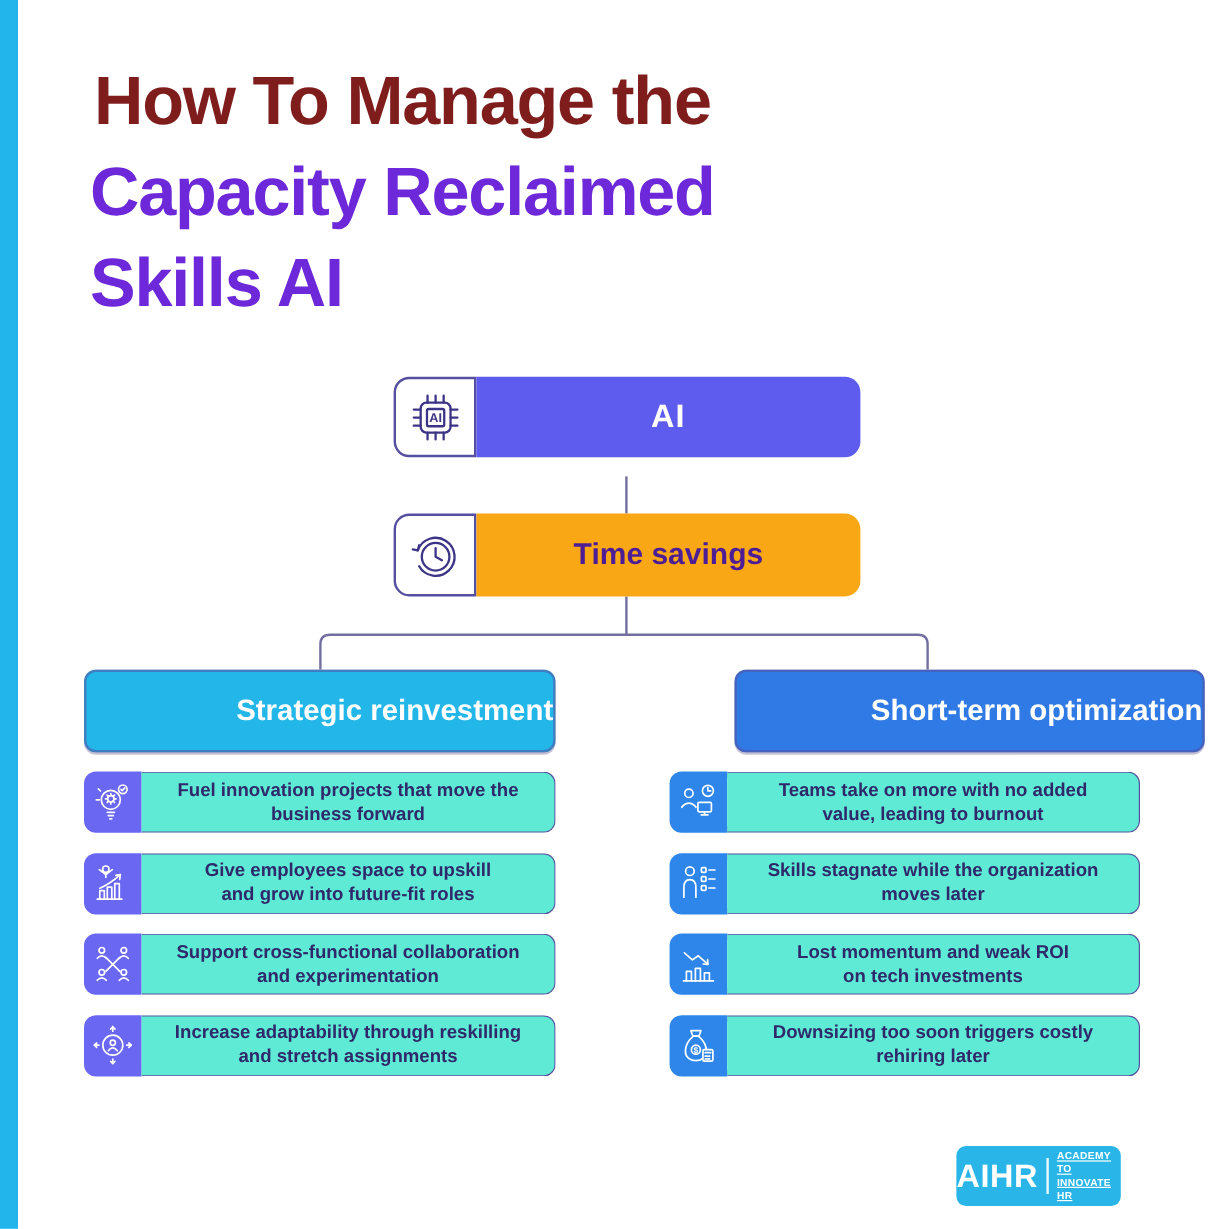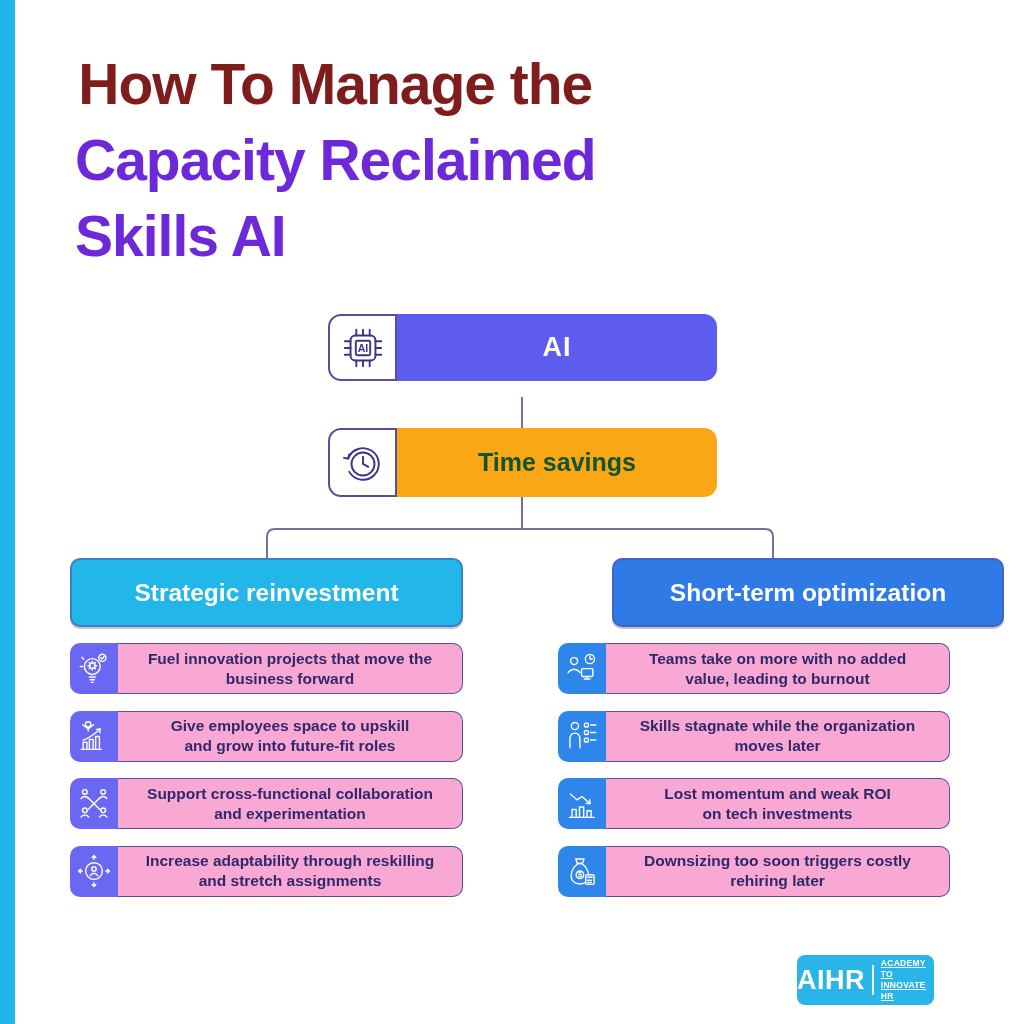--- a/index.html
+++ b/index.html
@@ -18,41 +18,41 @@
 
   
   .node{position:absolute;display:flex;height:67px;}
   .node-ai{left:328px;top:314px;width:389px;}
   .node-time{left:328px;top:428px;width:389px;height:69px;}
   .node-icon{width:69px;background:#fff;border:2px solid #564fa0;border-radius:13px 0 0 13px;
     display:flex;align-items:center;justify-content:center;box-sizing:border-box;}
   .node-label{flex:1;display:flex;align-items:center;justify-content:center;
     border-radius:0 13px 13px 0;font-weight:bold;}
   .node-ai .node-label{background:#5d5cee;color:#ffffff;font-size:27px;letter-spacing:1px;}
-  .node-time .node-label{background:#f9a714;color:#14532d;font-size:25px;}
+  .node-time .node-label{background:#f9a714;color:#4c1d95;font-size:25px;}
 
   
   .connectors{position:absolute;left:0;top:0;width:1024px;height:1024px;pointer-events:none;}
 
   
   .branch-header{position:absolute;top:558px;height:69px;border-radius:10px;
-    display:flex;align-items:center;justify-content:center;color:#fff;font-weight:bold;font-size:24.5px;
+    display:flex;align-items:center;justify-content:flex-end;color:#fff;font-weight:bold;font-size:24.5px;
     border:2px solid rgba(86,80,160,0.55);box-sizing:border-box;box-shadow:0 2px 0 rgba(62,52,120,0.30);}
   .branch-header.left{left:70px;width:393px;background:#23b6e9;}
   .branch-header.right{left:612px;width:392px;background:#307ae6;}
 
   
   .col{position:absolute;top:643px;display:flex;flex-direction:column;gap:16.5px;}
   .col.left{left:70px;width:393px;}
   .col.right{left:558px;width:392px;}
   .item{display:flex;height:51px;}
   .tile{width:48px;flex:0 0 48px;border-radius:10px 0 0 10px;display:flex;align-items:center;justify-content:center;}
   .col.left  .tile{background:#6a67f2;}
   .col.right .tile{background:#2e86ea;}
-  .item-body{flex:1;background:#f9a8d4;border:1.6px solid #56509d;border-left:none;border-radius:0 10px 10px 0;
+  .item-body{flex:1;background:#5eead4;border:1.6px solid #56509d;border-left:none;border-radius:0 10px 10px 0;
     display:flex;align-items:center;justify-content:center;box-sizing:border-box;}
   .item-text{color:#2f296b;font-weight:bold;font-size:15.5px;line-height:1.28;text-align:center;white-space:pre-line;}
 
   
   .logo{position:absolute;left:797px;top:955px;width:137px;height:50px;background:#29b5e8;border-radius:8px;
     display:flex;align-items:center;justify-content:center;gap:7px;color:#fff;}
   .logo-brand{font-weight:bold;font-size:27px;letter-spacing:0.5px;}
   .logo-divider{width:2px;height:30px;background:rgba(255,255,255,0.9);}
   .logo-tagline{font-weight:bold;font-size:8.5px;line-height:1.3;letter-spacing:0.3px;white-space:pre-line;text-decoration:underline;}
 

